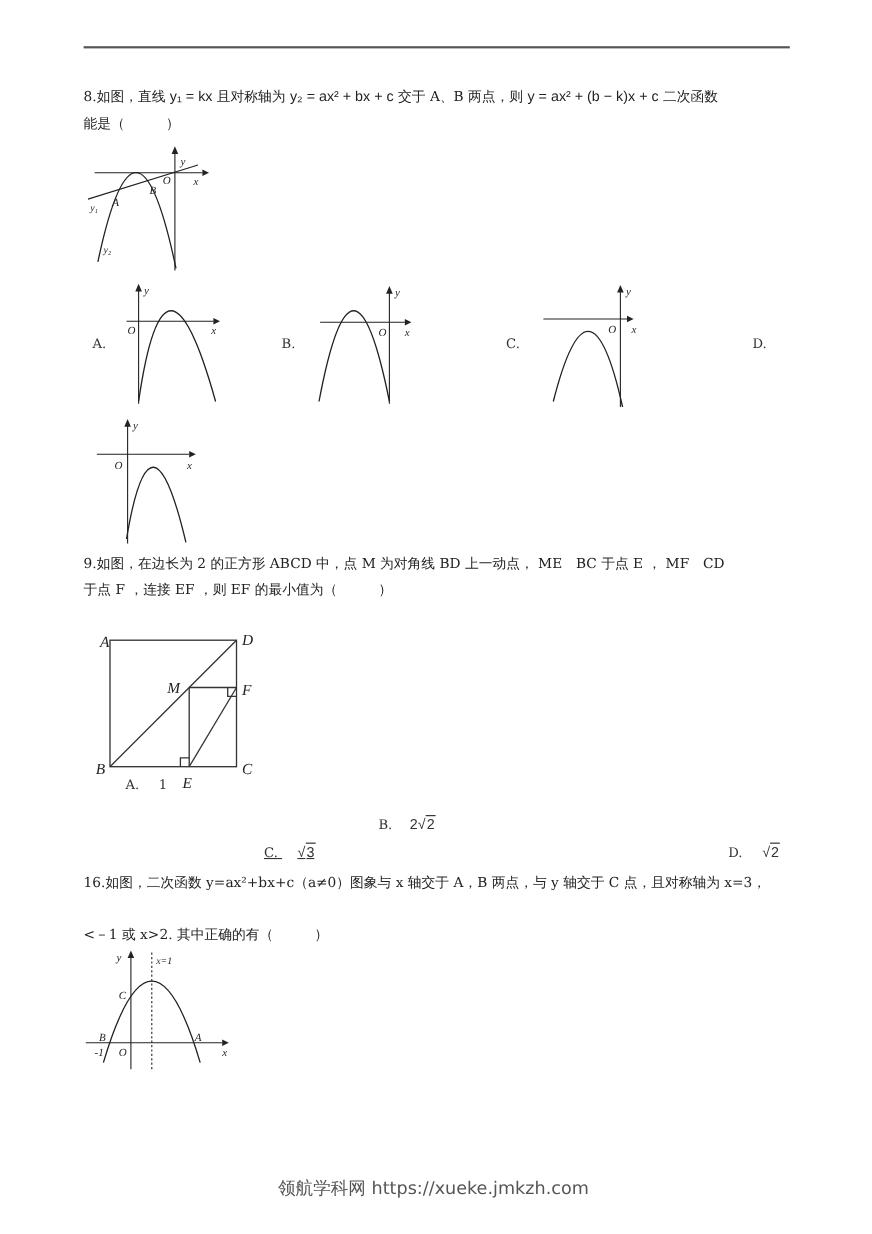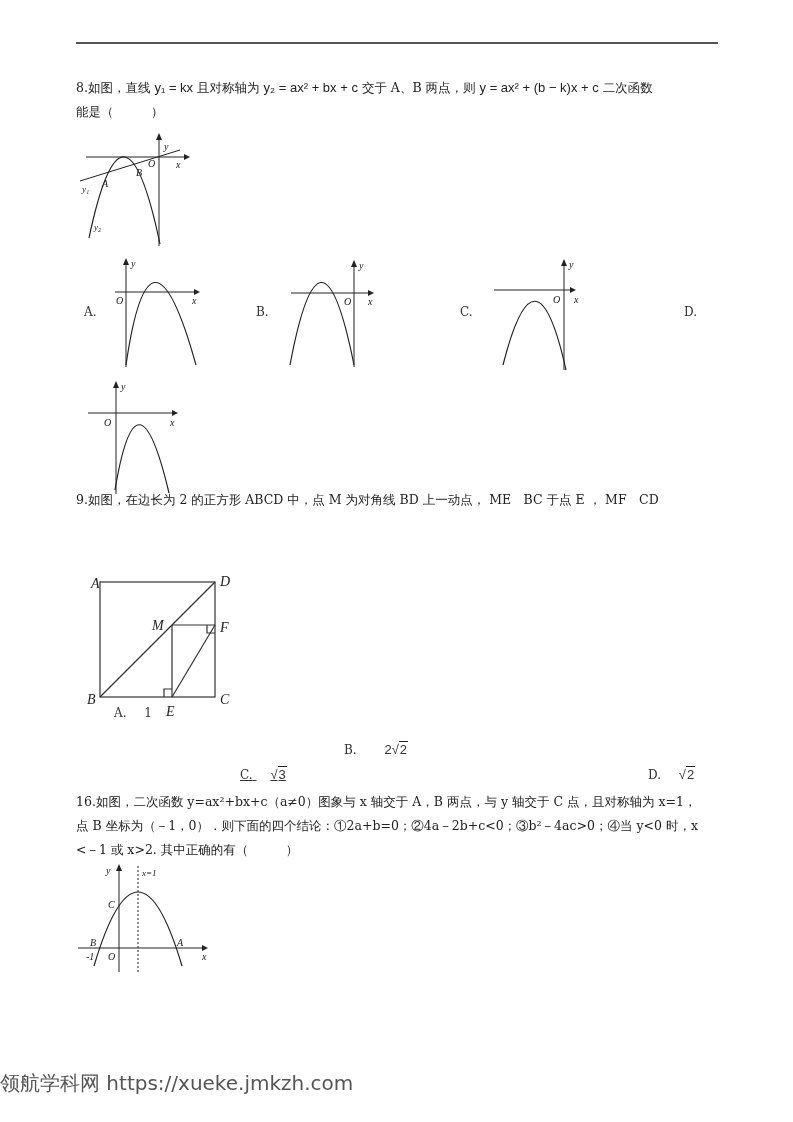--- a/index.html
+++ b/index.html
@@ -4,22 +4,22 @@
 <style>
   html, body { margin: 0; padding: 0; background: #ffffff; }
   body { width: 793px; height: 1122px; position: relative; overflow: hidden;
          font-family: "DejaVu Serif", "Liberation Serif", serif; color: #222; }
   .hr { position: absolute; left: 76px; top: 42px; width: 642px; height: 2px; background: #555; }
   .q { position: absolute; left: 76px; font-size: 12.5px; line-height: 24px; color: #222; }
   .sans { font-family: "Liberation Sans", "DejaVu Sans", sans-serif; font-size: 13px; }
   .opt { position: absolute; font-size: 12px; color: #333; }
   .fig { position: absolute; }
   svg text { font-family: "Liberation Serif", "DejaVu Serif", serif; font-style: italic; fill: #222; }
-  .footer { position: absolute; top: 1070px; left: 0; width: 788px; text-align: left;
-            font-family: "DejaVu Sans", sans-serif; font-size: 20px; color: #555; }
+  .footer { position: absolute; top: 1070px; left: 0; width: 788px; text-align: center;
+            font-family: "DejaVu Sans", sans-serif; font-size: 16px; color: #555; }
   .sqrt { font-family: "Liberation Sans", sans-serif; font-size: 13px; }
   .sqrt .rad { border-top: 1px solid #222; padding: 0 1px; }
 </style>
 </head>
 <body>
 
 <div class="hr"></div>
 
 <div class="q" style="top:76px;">
   <span>8.</span><span>如图，直线</span>
@@ -89,22 +89,23 @@
   <line x1="4" y1="35" x2="88" y2="35" stroke="#222"></line>
   <polygon points="88,32 94,35 88,38" fill="#222"></polygon>
   <line x1="32" y1="116" x2="32" y2="8" stroke="#222"></line>
   <polygon points="29,10 32,3 35,10" fill="#222"></polygon>
   <path d="M 31 112 Q 53 -20 85 115" stroke="#222" stroke-width="1.2" fill="none"></path>
   <text x="37" y="12" font-size="10">y</text>
   <text x="86" y="48" font-size="10">x</text>
   <text x="20" y="48" font-size="10">O</text>
 </svg>
 
-<div class="q" style="top:488px;">
+<div class="q" style="top:500px;">
   <span>9.</span><span>如图，在边长为 2 的正方形 ABCD 中，点 M 为对角线 BD 上一动点， ME　BC 于点 E ， MF　CD</span><br>
+  <span>于点 F ，连接 EF ，则 EF 的最小值为（　　　）</span>
 </div>
 
 <svg class="fig" style="left:84px;top:570px;" width="160" height="150">
   <g stroke="#333" stroke-width="1.2" fill="none">
     <rect x="16" y="12" width="115" height="115"></rect>
     <line x1="16" y1="127" x2="131" y2="12"></line>
     <line x1="88" y1="55" x2="131" y2="55"></line>
     <line x1="88" y1="55" x2="88" y2="127"></line>
     <line x1="88" y1="127" x2="131" y2="55"></line>
     <polyline points="123,55 123,63 131,63"></polyline>
@@ -118,34 +119,34 @@
   <text x="136" y="134" font-size="14">C</text>
   <text x="82" y="146" font-size="14">E</text>
 </svg>
 
 <div class="opt" style="left:86px;top:706px;margin-left:28px;">
   <span>A.</span>
   <span style="margin-left:14px;">1</span>
 </div>
 <div class="opt" style="left:344px;top:742px;">
   <span>B.</span>
-  <span class="sqrt" style="margin-left:24px;"><span>2</span>√<span class="rad">2</span></span>
+  <span class="sqrt" style="margin-left:12px;"><span>2</span>√<span class="rad">2</span></span>
 </div>
 <div class="opt" style="left:240px;top:767px;text-decoration:underline;">
   <span>C.</span>
   <span class="sqrt" style="margin-left:14px;">√<span class="rad">3</span></span>
 </div>
-<div class="opt" style="left:648px;top:767px;">
+<div class="opt" style="left:662px;top:767px;">
   <span>D.</span>
   <span class="sqrt" style="margin-left:14px;">√<span class="rad">2</span></span>
 </div>
 
 <div class="q" style="top:790px;">
-  <span>16.</span><span>如图，二次函数 y=ax²+bx+c（a≠0）图象与 x 轴交于 A，B 两点，与 y 轴交于 C 点，且对称轴为 x=1，</span><br>
-  <span>点 B 坐标为（－1，0）．则下面的四个结论：①2a+b=0；②4a－2b+c&lt;0；③b²－4ac&gt;0；④当 y&lt;0 时，x</span><br>
+  <span>16.</span><span>如图，二次函数 y=ax²+bx+c（a≠0）图象与 x 轴交于 A，B 两点，与 y 轴交于 C 点，且对称轴为 x=3，</span><br>
+  <br>
   <span>&lt;－1 或 x&gt;2. 其中正确的有（　　　）</span>
 </div>
 
 <svg class="fig" style="left:72px;top:858px;" width="150" height="115">
   <line x1="6" y1="90" x2="130" y2="90" stroke="#222"></line>
   <polygon points="130,87 136,90 130,93" fill="#222"></polygon>
   <line x1="47" y1="114" x2="47" y2="10" stroke="#222"></line>
   <polygon points="44,13 47,6 50,13" fill="#222"></polygon>
   <line x1="66" y1="8" x2="66" y2="114" stroke="#222" stroke-dasharray="2,2"></line>
   <path d="M 22 108 Q 66 -40 110 108" stroke="#222" stroke-width="1.2" fill="none"></path>

